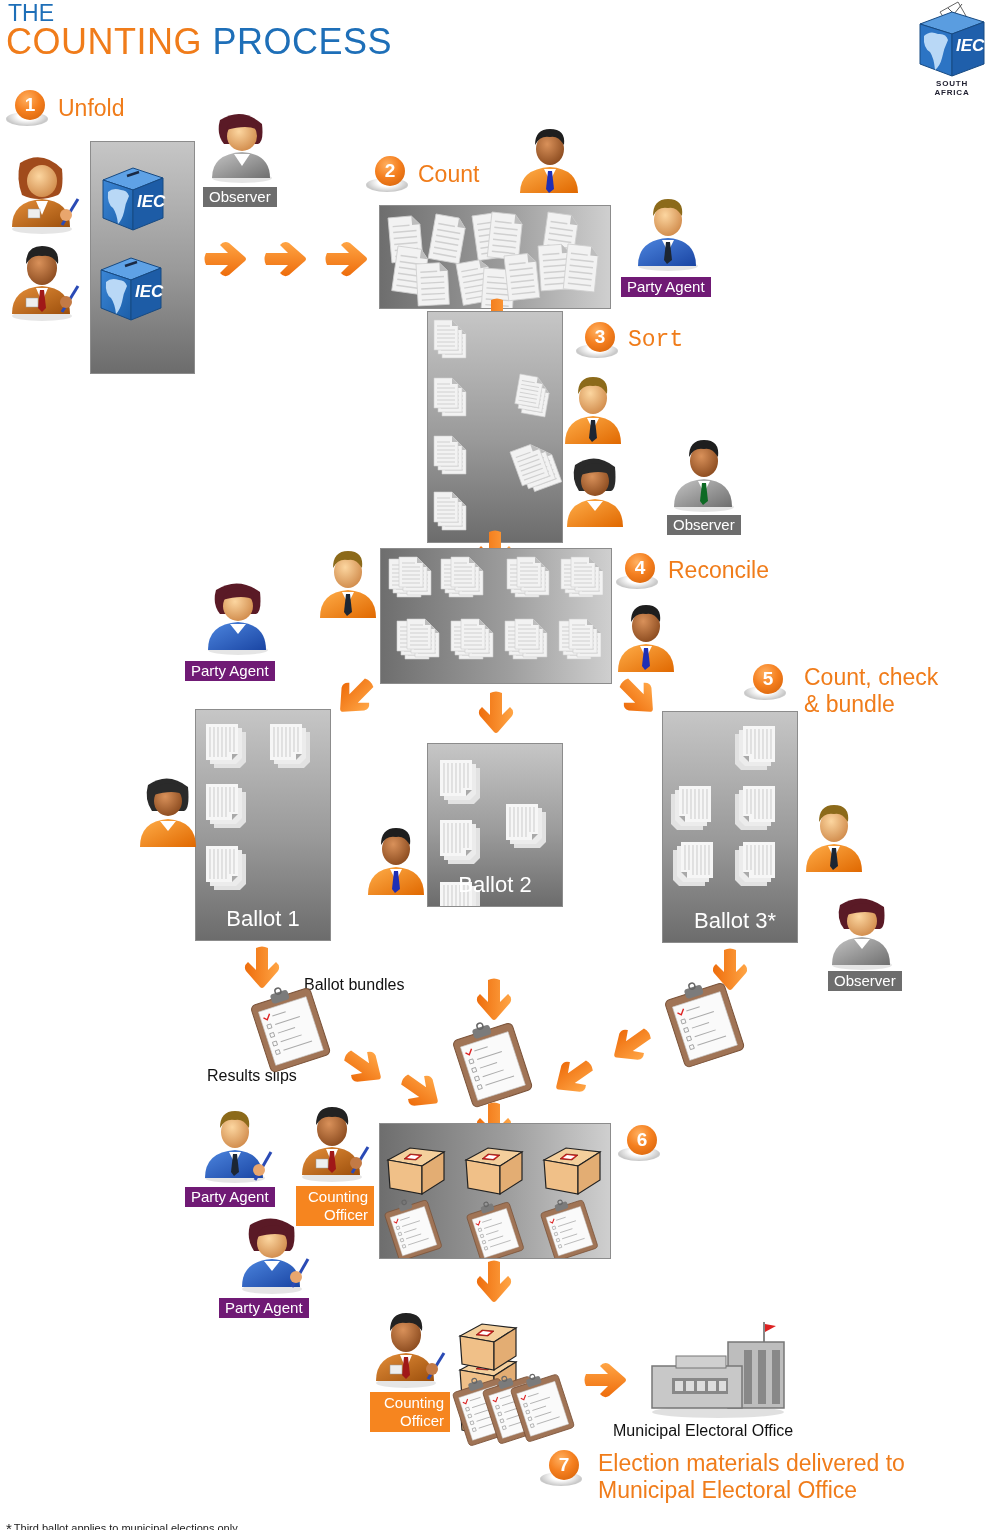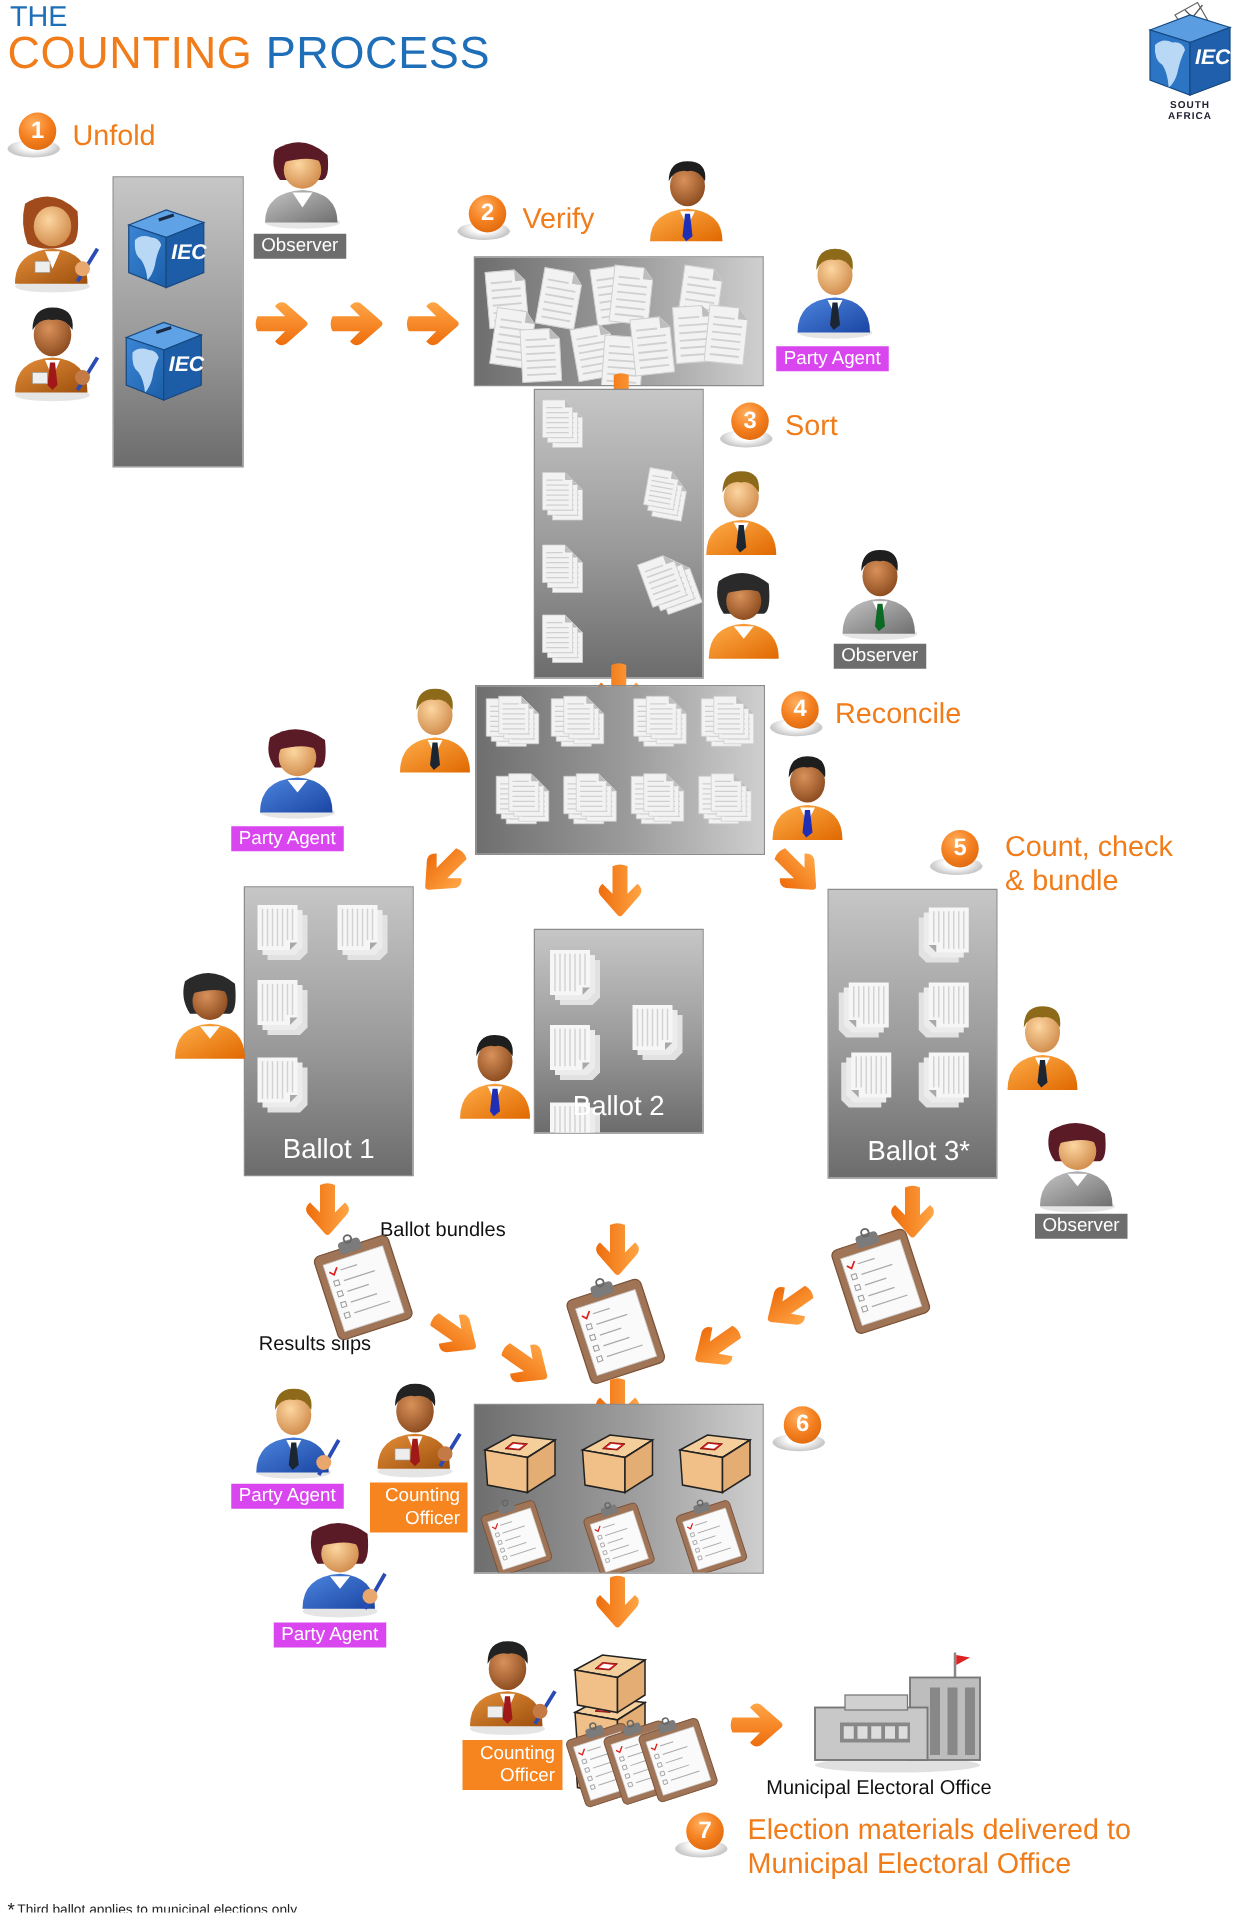--- a/index.html
+++ b/index.html
@@ -28,21 +28,21 @@
 
   
   .panel { border: 1px solid #8c8c8c; }
   .panel.v { background: linear-gradient(to bottom, #c6c6c6 0%, #9a9a9a 55%, #6c6c6c 100%); }
   .panel.h { background: linear-gradient(to right, #6e6e6e 0%, #9d9d9d 55%, #cfcfcf 100%); }
   .panel-label { position: absolute; bottom: 8px; left: 0; width: 100%; text-align: center; color: #fff; font-size: 22px; }
 
   
   .role { color: #fff; font-size: 15px; text-align: right; line-height: 18px; padding: 1px 6px; white-space: nowrap; }
   .role.observer { background: #6d6d6d; }
-  .role.party { background: #d946ef; }
+  .role.party { background: #701a75; }
   .role.officer { background: #f6851f; padding: 2px 6px; }
 
   
   .caption { color: #111; font-size: 16px; white-space: nowrap; }
   .footnote { left: 6px; top: 1520px; font-size: 11px; color: #222; }
   .footnote .star { font-size: 15px; vertical-align: -2px; margin-right: 2px; }
 
   svg { display: block; overflow: visible; }
 </style>
 </head>
@@ -253,21 +253,21 @@
   <use href="#arrowR" x="22" y="17"></use>
   <use href="#arrowR" x="82" y="17"></use>
   <use href="#arrowR" x="143" y="17"></use>
 </svg>
 
 <div class="abs step" style="left:366px;top:156px;">
   <div class="badge">
       <div class="shadow"></div>
       <div class="ball">2</div>
     </div>
-  <div class="step-label" style="margin-top:5px;">Verify</div>
+  <div class="step-label" style="margin-top:5px;">Count</div>
 </div>
 <div class="abs" style="left:518px;top:127px;">
   <svg width="64" height="72" viewBox="0 0 64 72">
     <path d="M2,66 Q2,42 32,40 Q60,42 60,66 Z" fill="url(#gSuitOrange)"></path>
     <path d="M26,42 L32,54 L38,42 Z" fill="#fff"></path>
     <path d="M30,44 L34,44 L36,62 L31,66 L28,62 Z" fill="#1f2fb5"></path>
     <ellipse cx="32" cy="22" rx="14" ry="16" fill="url(#gSkinDark)"></ellipse>
     <path d="M17,18 Q17,2 32,2 Q48,2 46,18 Q40,8 32,10 Q22,8 17,18 Z" fill="#1e1e1e"></path>
   </svg>
 </div>
@@ -342,21 +342,21 @@
         <use href="#stack" transform="scale(1.2)"></use>
       </g>
   </svg>
 </div>
 
 <div class="abs step" style="left:576px;top:322px;">
   <div class="badge">
       <div class="shadow"></div>
       <div class="ball">3</div>
     </div>
-  <div class="step-label" style="margin-top:5px;">Sort</div>
+  <div class="step-label" style="margin-top:5px;font-family:Liberation Mono, monospace;">Sort</div>
 </div>
 <div class="abs" style="left:563px;top:372px;">
   <svg width="60" height="76" viewBox="0 0 60 76">
     <path d="M2,72 Q2,46 30,44 Q58,46 58,72 Z" fill="url(#gSuitOrange)"></path>
     <path d="M24,46 L30,58 L36,46 Z" fill="#fff"></path>
     <path d="M28,48 L32,48 L34,66 L29,70 L26,66 Z" fill="#1c2633"></path>
     <ellipse cx="30" cy="26" rx="14" ry="16" fill="url(#gSkinLight)"></ellipse>
     <path d="M15,22 Q15,5 30,5 Q46,5 44,22 Q38,12 30,14 Q20,12 15,22 Z" fill="#8c6a1a"></path>
   </svg>
 </div>

